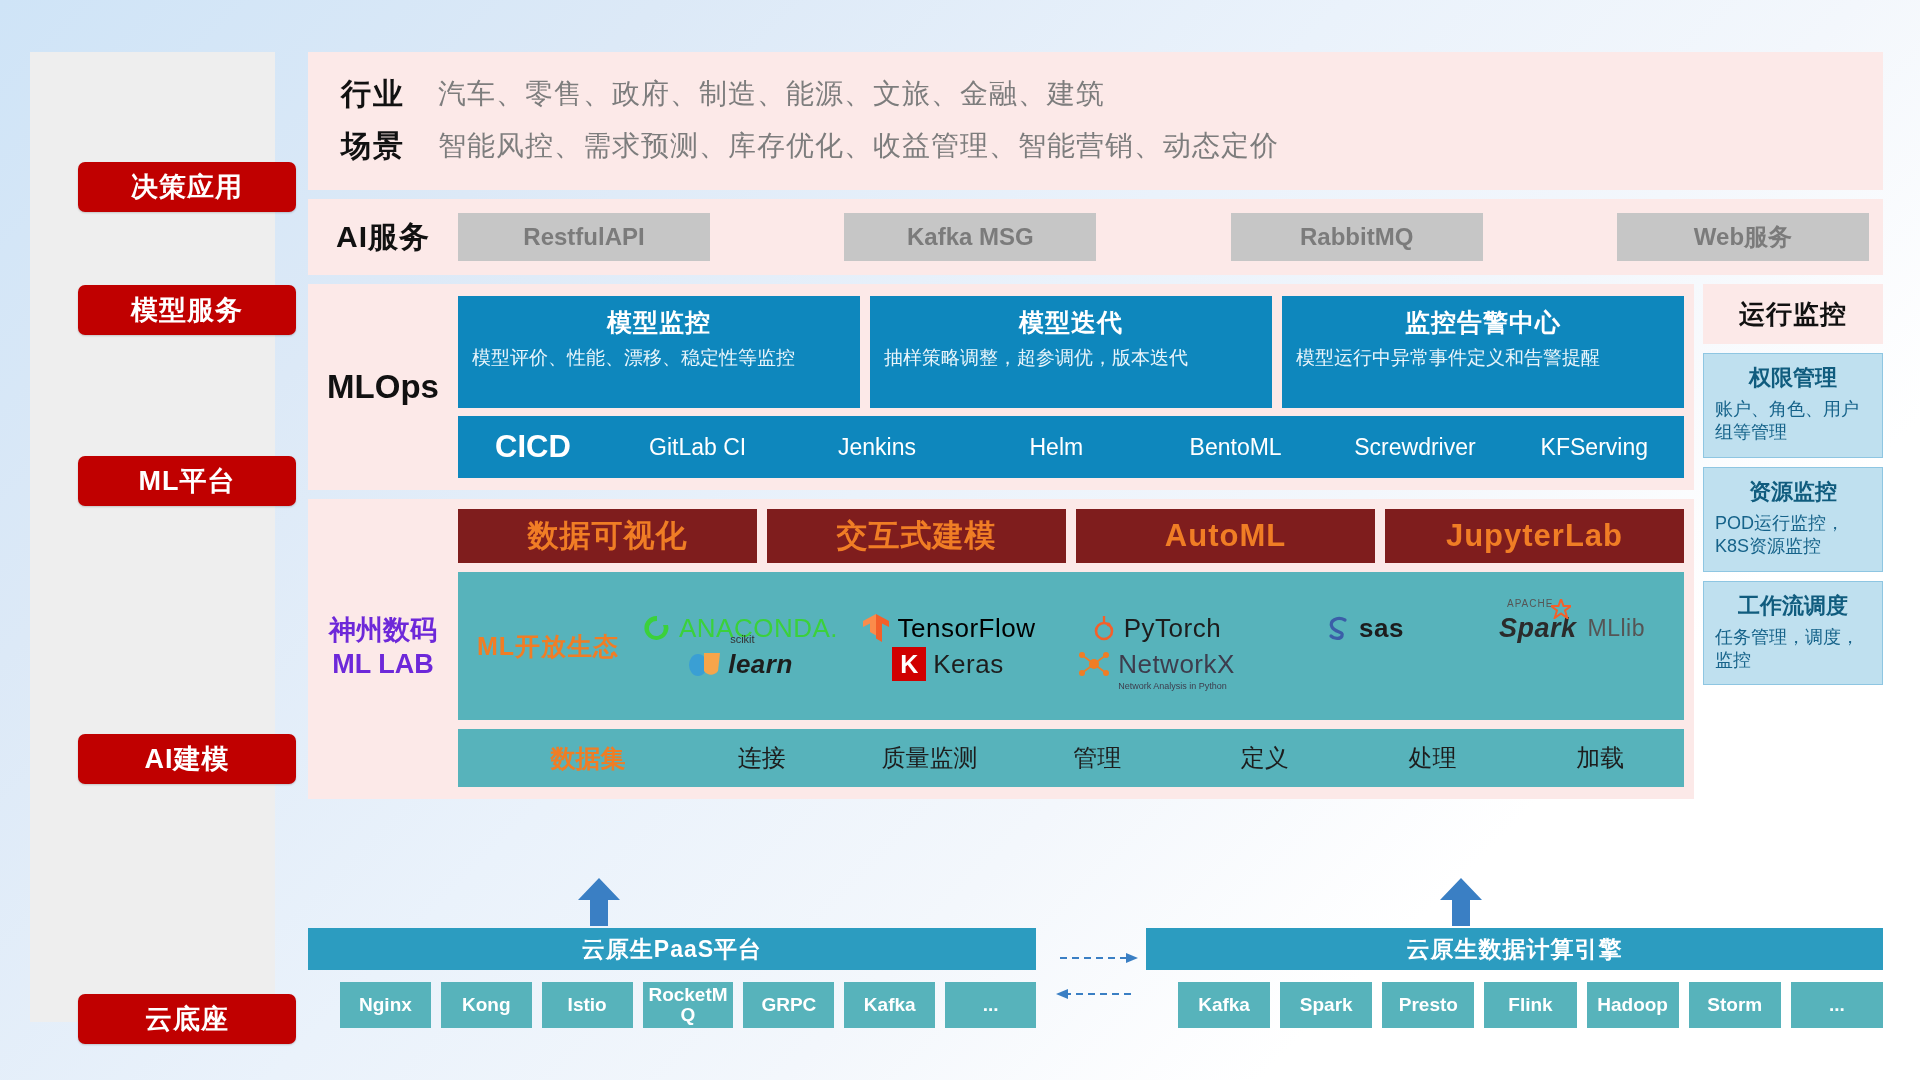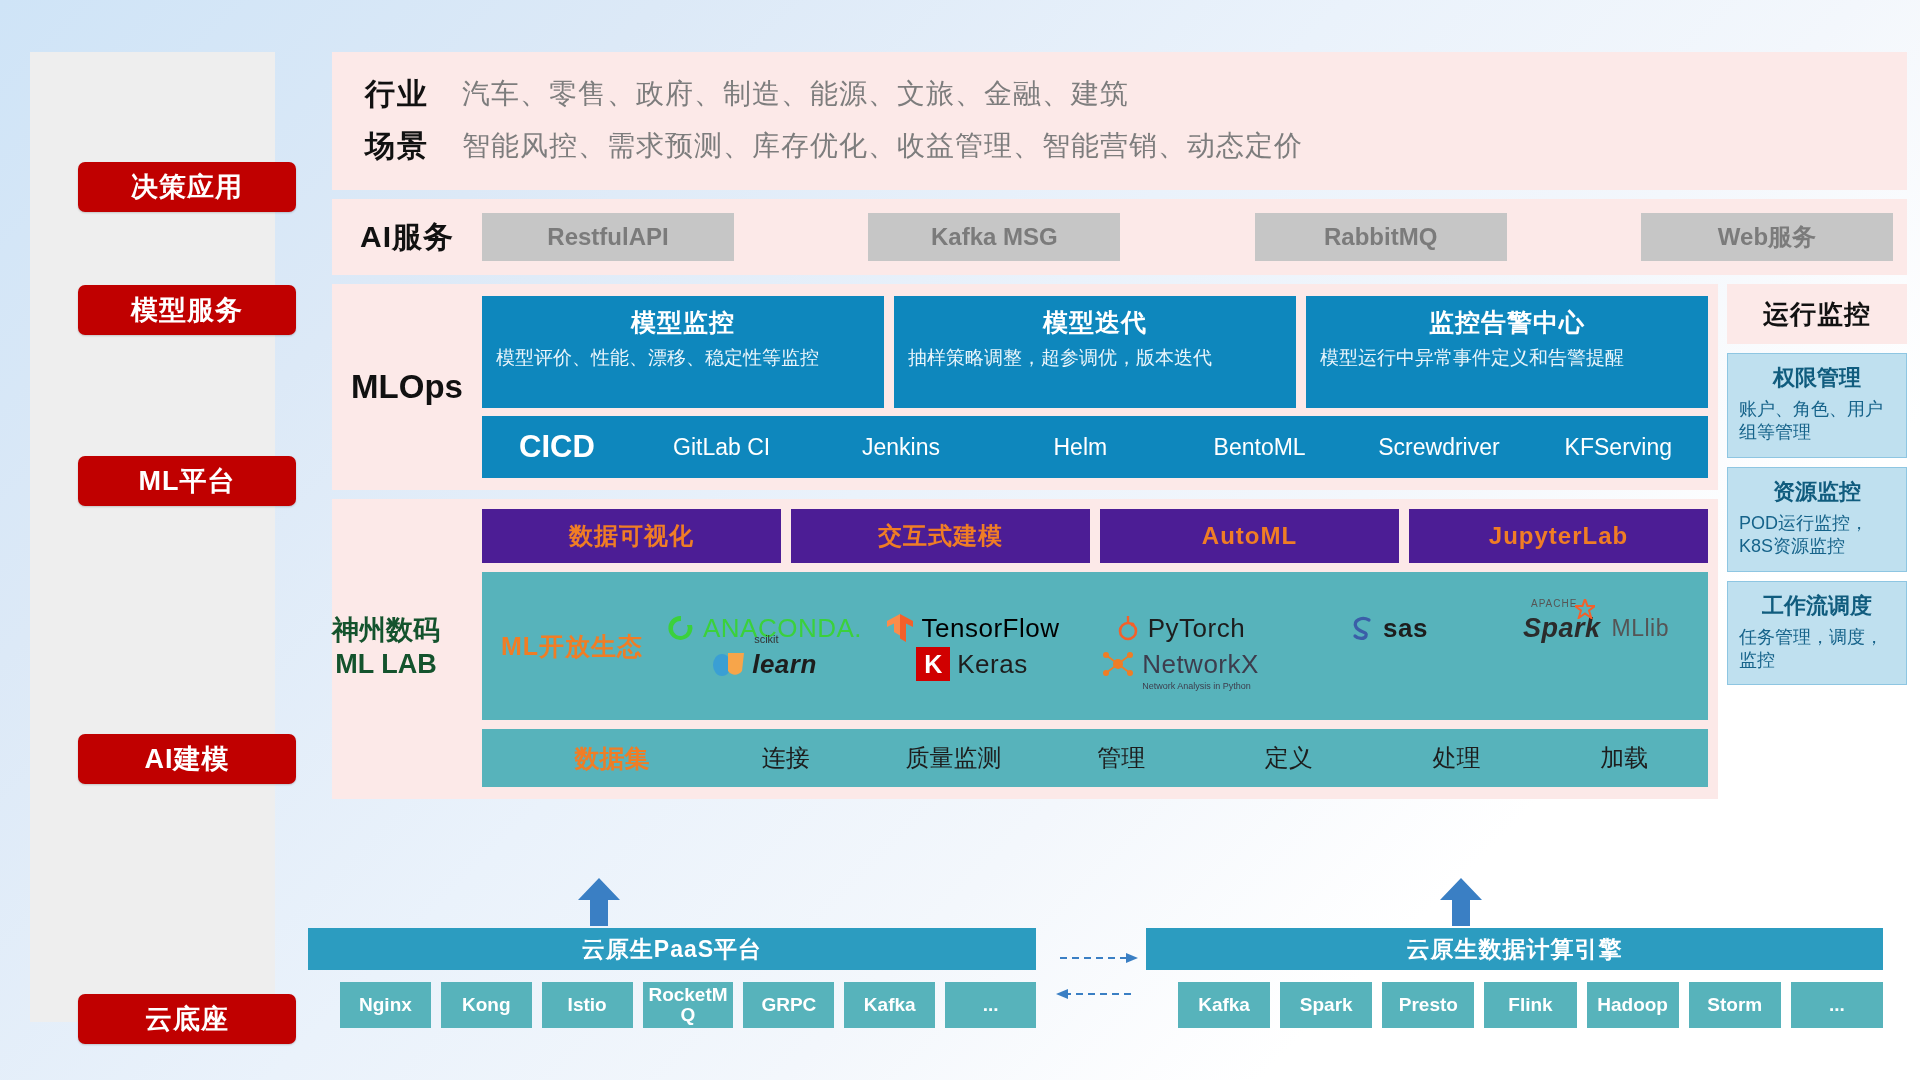--- a/index.html
+++ b/index.html
@@ -23,21 +23,21 @@
     color:#fff;font-weight:bold;font-size:27px;letter-spacing:1px;
     box-shadow:0 1px 2px rgba(0,0,0,.18);
   }
   .sp1{top:110px;}
   .sp2{top:233px;}
   .sp3{top:404px;}
   .sp4{top:682px;}
   .sp5{top:942px;}
 
   
-  .main{position:absolute;left:308px;top:52px;width:1575px;margin-left:24px;}
+  .main{position:absolute;left:308px;top:52px;width:1575px;}
 
   .band{background:#fce9e8;width:100%;box-sizing:border-box;}
   .band + .band{margin-top:9px;}
 
   
   .band-app{padding:16px 0 18px 0;}
   .kv-row{display:flex;align-items:center;height:52px;}
   .kv-key{
     width:130px;flex:0 0 130px;text-align:center;
     font-size:30px;font-weight:bold;color:#111;letter-spacing:2px;
@@ -81,29 +81,29 @@
   }
   .cicd-title{width:150px;flex:0 0 150px;text-align:center;font-size:31px;font-weight:bold;}
   .cicd-item{
     flex:1;text-align:center;font-size:23px;line-height:1.05;
     word-break:break-all;padding:0 2px;box-sizing:border-box;
   }
 
   
   .band-model{display:flex;padding:10px 0 12px 0;}
   .model-key{
-    width:150px;flex:0 0 150px;display:flex;align-items:center;justify-content:flex-start;
-    font-size:27px;font-weight:bold;color:#14532d;line-height:1.25;text-align:center;
+    width:150px;flex:0 0 150px;display:flex;align-items:center;justify-content:center;
+    font-size:27px;font-weight:bold;color:#6d28d9;line-height:1.25;text-align:center;
   }
   .model-col{flex:1;display:flex;flex-direction:column;gap:9px;padding-right:10px;}
   .tool-row{display:flex;gap:10px;}
   .tool-box{
-    flex:1;height:54px;background:#4c1d95;
+    flex:1;height:54px;background:#7f1d1d;
     display:flex;align-items:center;justify-content:center;
-    color:#f07d25;font-size:24px;font-weight:bold;letter-spacing:1px;
+    color:#f07d25;font-size:31px;font-weight:bold;letter-spacing:1px;
   }
   .eco-box{
     background:#57b3bb;display:flex;align-items:center;min-height:136px;padding:6px 0;
   }
   .eco-label{
     width:180px;flex:0 0 180px;text-align:center;
     color:#f07d25;font-size:25px;font-weight:bold;letter-spacing:1px;
   }
   .eco-logos{
     flex:1;display:grid;grid-template-columns:repeat(5,1fr);grid-template-rows:1fr 1fr;

